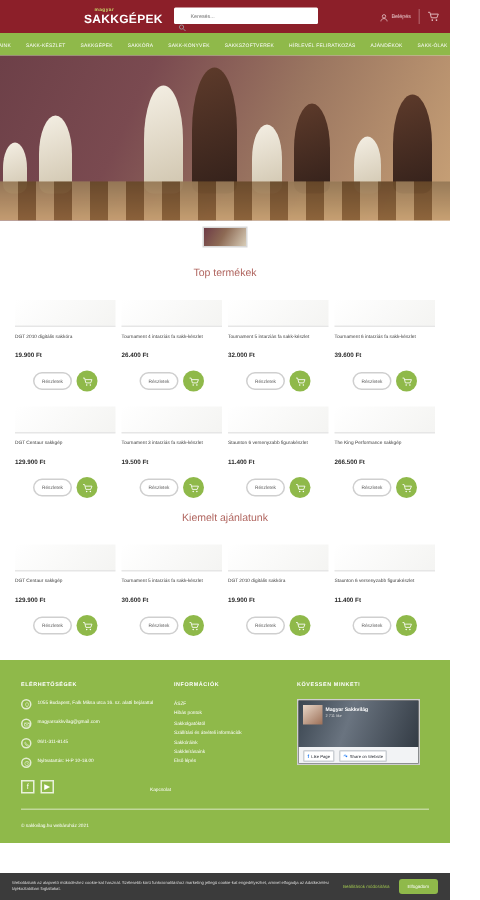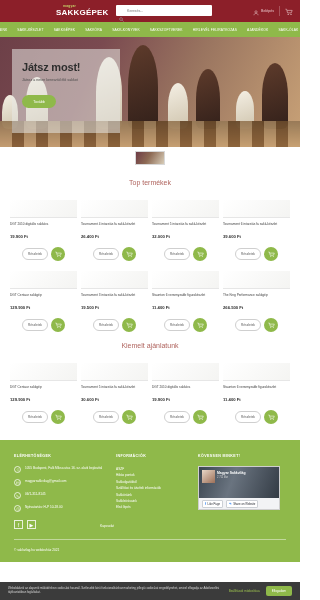--- a/index.html
+++ b/index.html
@@ -289,25 +289,20 @@
   <div class="piece p-white p1"></div>
   <div class="piece p-white p2"></div>
   <div class="piece p-white p3"></div>
   <div class="piece p-dark p4"></div>
   <div class="piece p-white p5"></div>
   <div class="piece p-dark p6"></div>
   <div class="piece p-white p7"></div>
   <div class="piece p-dark p8"></div>
   <div class="hero-board"></div>
 
-  <div class="hero-panel">
-    <div class="hero-title">Játsz most!</div>
-    <div class="hero-sub">Játssz a neten keresztül élő sakkot</div>
-    <button class="hero-btn">Tovább</button>
-  </div>
 </section>
 
 <div class="thumbstrip">
   <div class="thumb"></div>
 </div>
 
 <section class="section">
   <h2 class="section-title">Top termékek</h2>
   <div class="grid">
     <div class="card">

